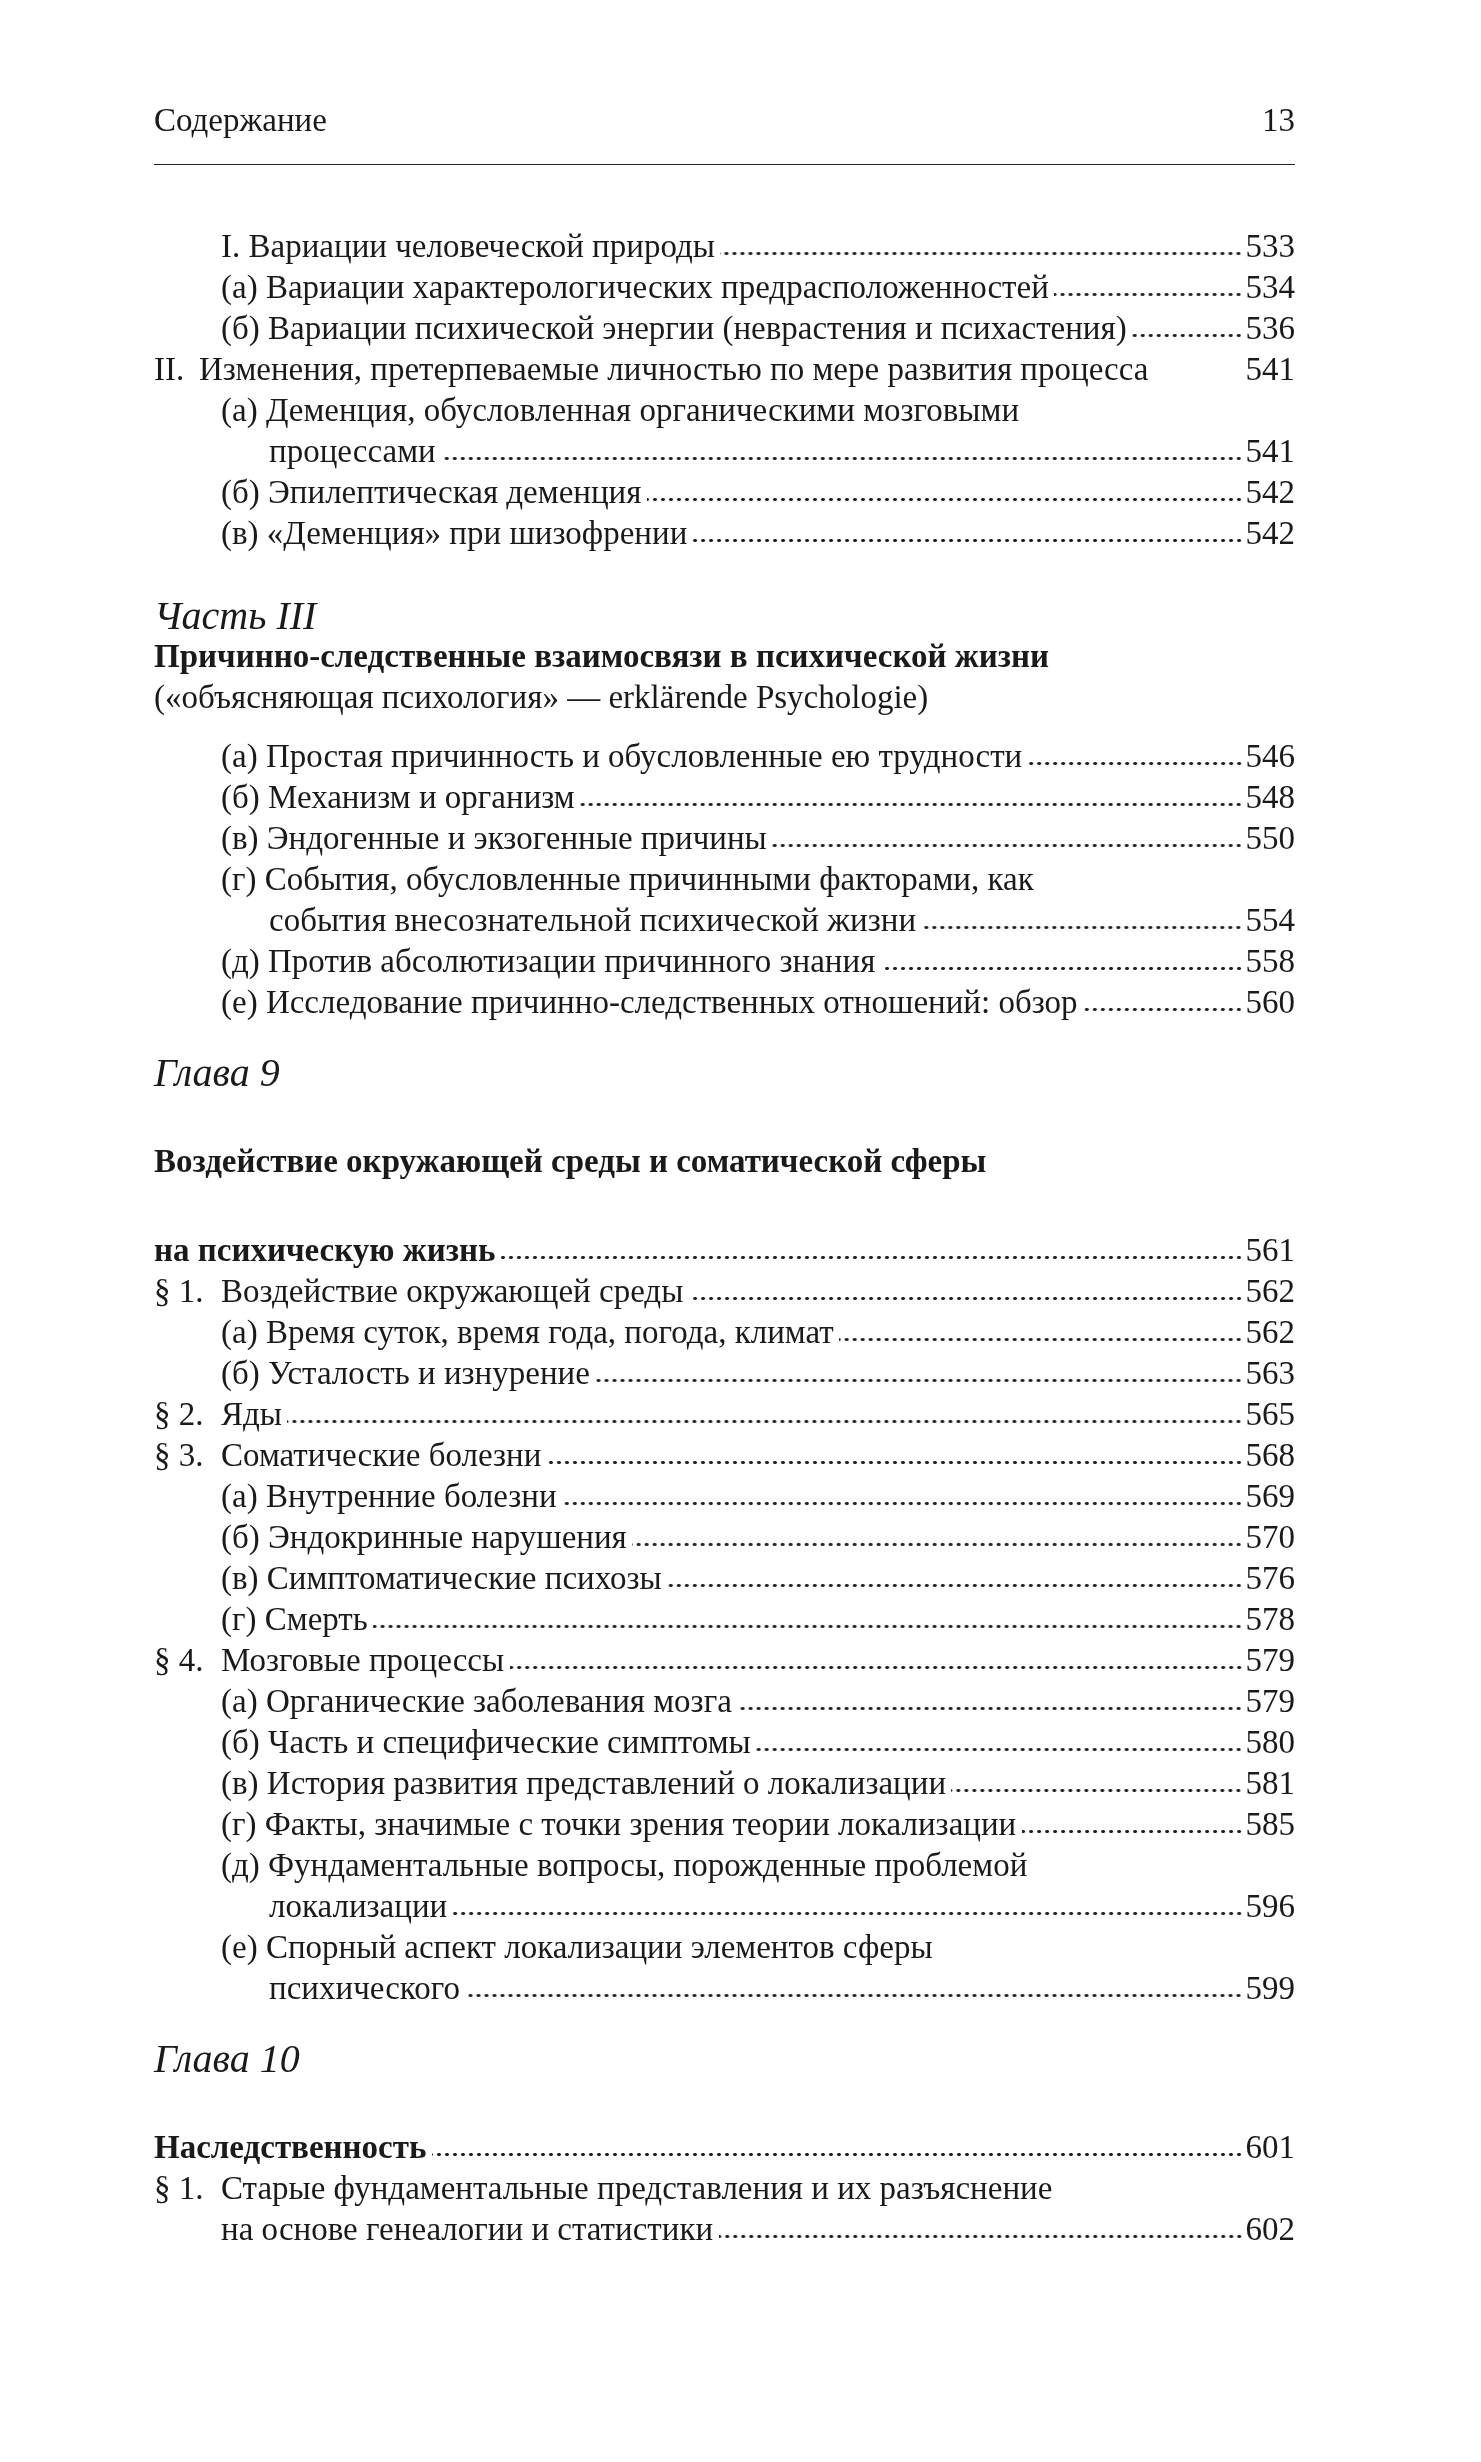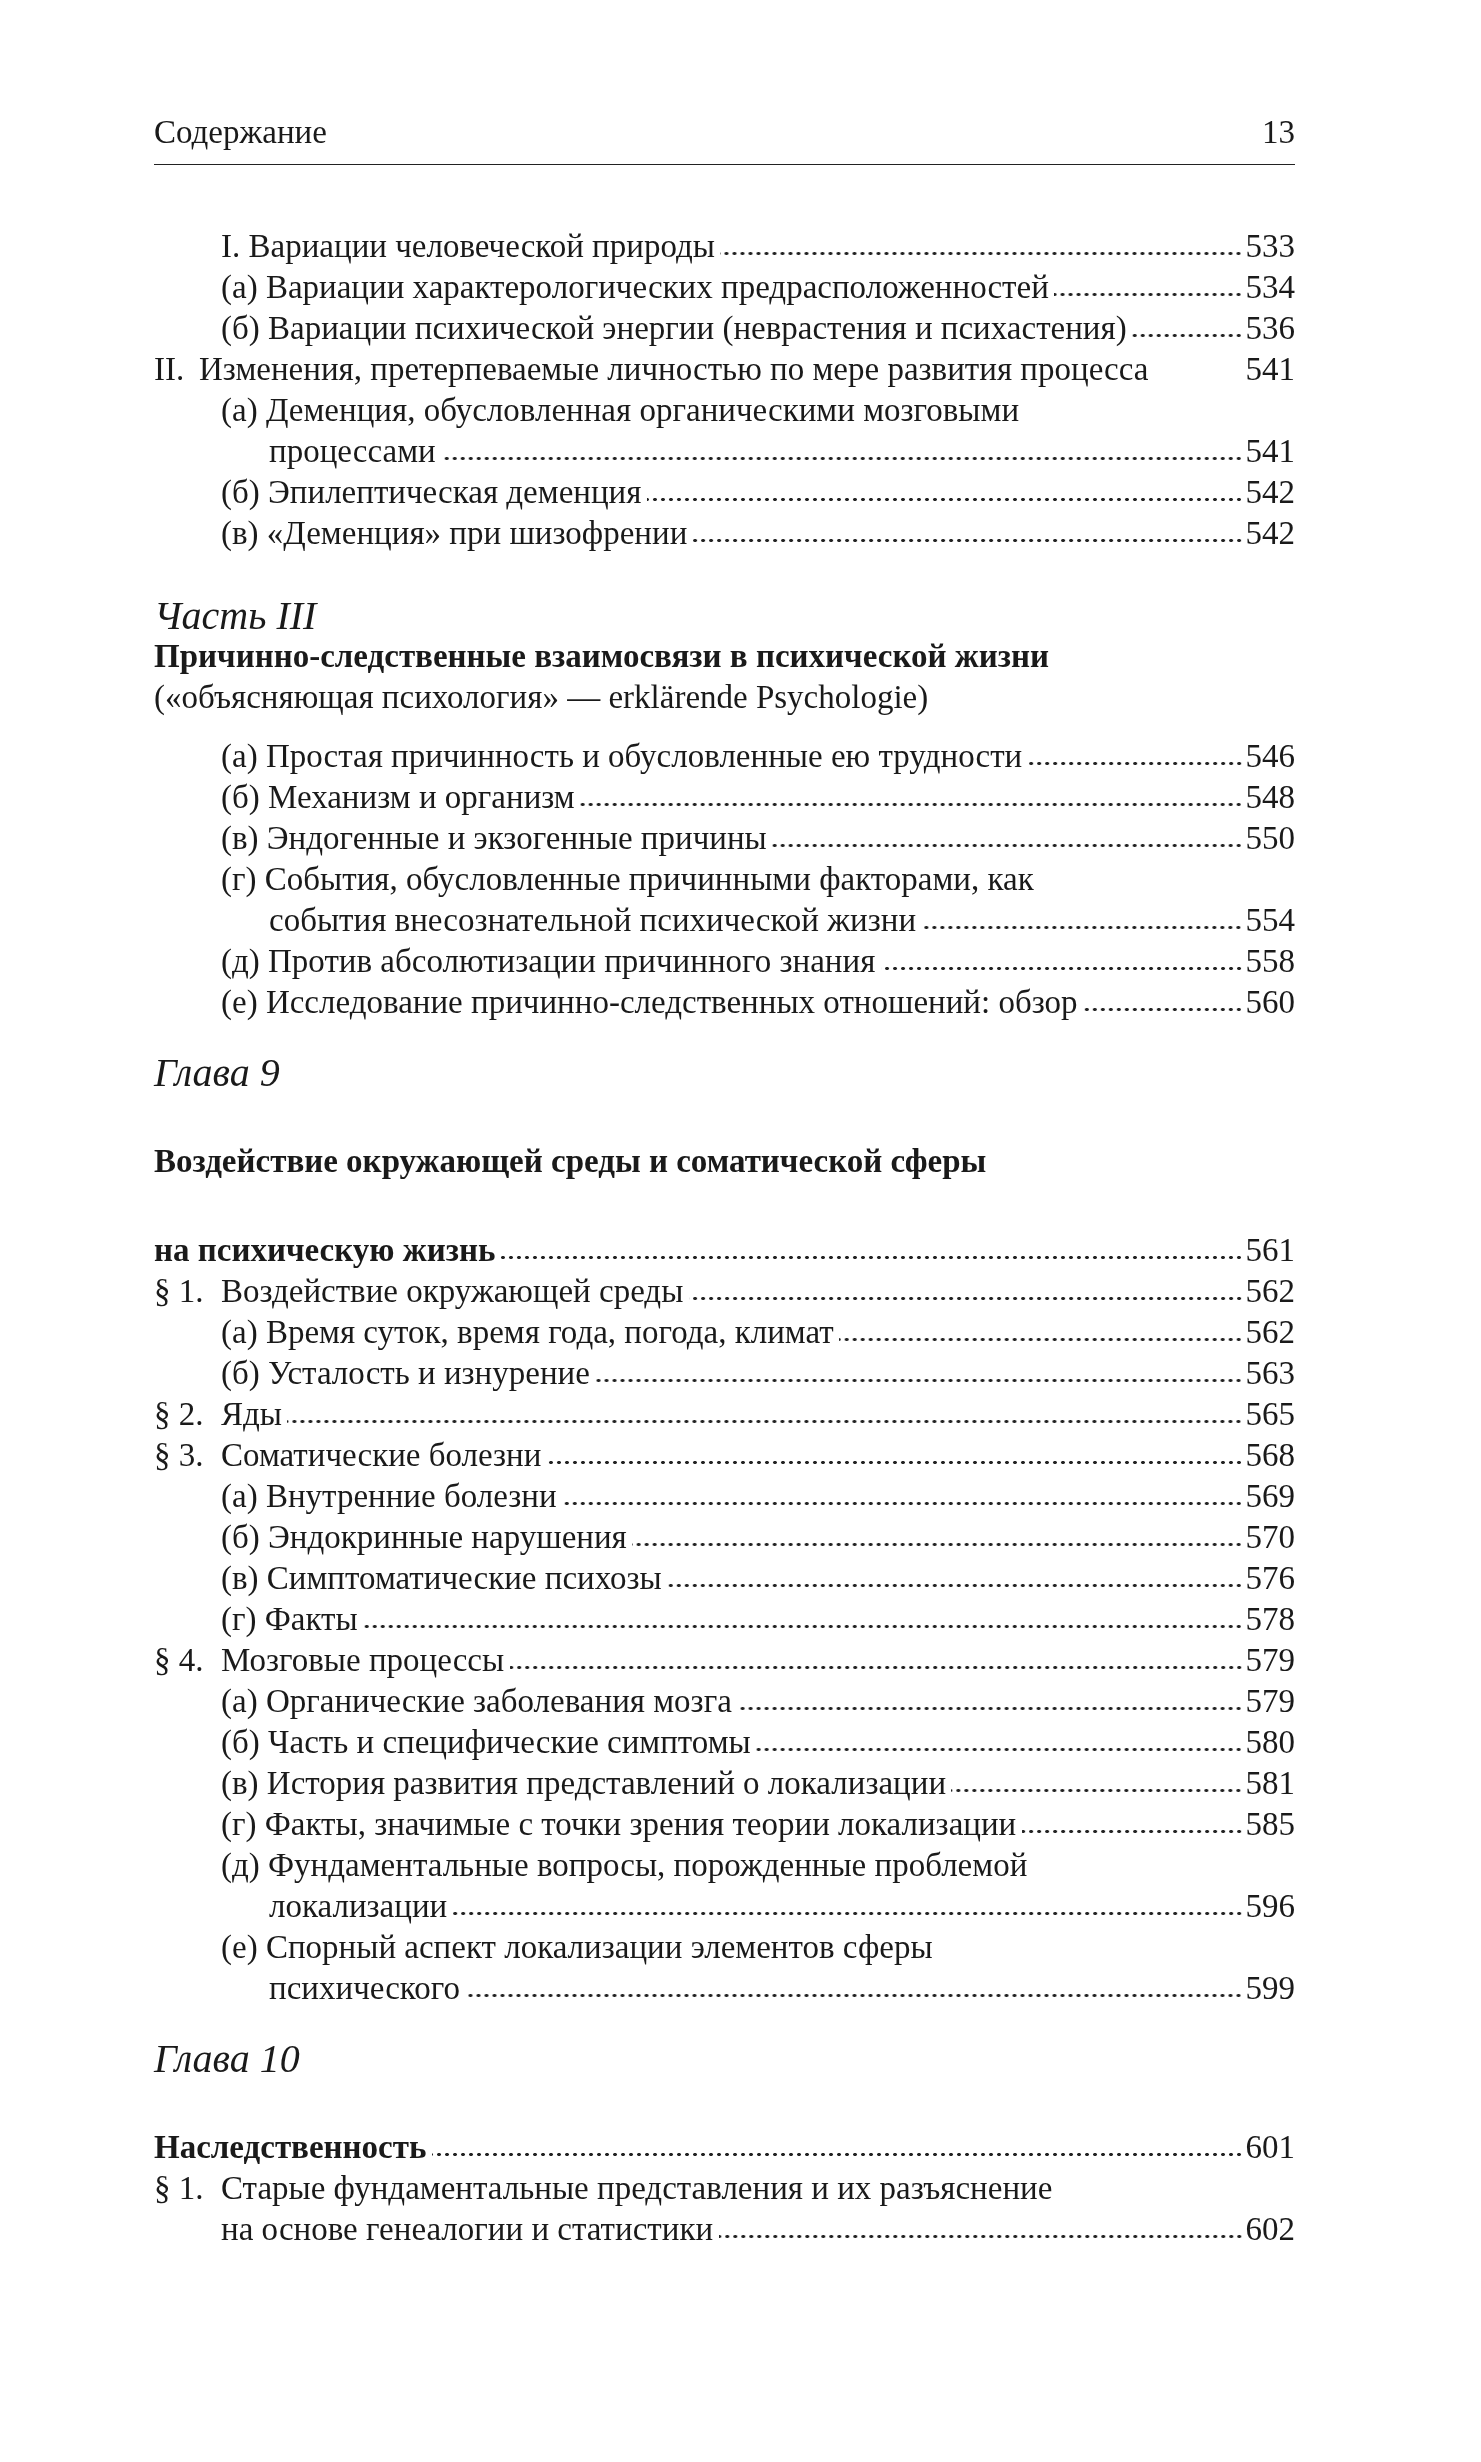--- a/index.html
+++ b/index.html
@@ -5,21 +5,21 @@
     html, body { margin: 0; padding: 0; background: #ffffff; }
     body {
       width: 1481px; height: 2462px; position: relative; overflow: hidden;
       font-family: "Liberation Serif", "DejaVu Serif", serif;
       color: #1a1a1a;
     }
     .page-header {
       position: absolute; left: 154px; top: 118px; width: 1141px; height: 47px;
       border-bottom: 1.8px solid #222;
       display: flex; justify-content: space-between; align-items: flex-end;
-      font-size: 33px; line-height: 41px; padding-bottom: 11px; box-sizing: border-box;
+      font-size: 33px; line-height: 41px; padding-bottom: 23px; box-sizing: border-box;
     }
     .page-header span { display: block; }
     .content { position: absolute; left: 154px; top: 226px; width: 1141px; }
     .row {
       position: relative; display: flex; align-items: baseline;
       font-size: 33px; line-height: 41px; white-space: nowrap;
     }
     .row .label { flex: 0 1 auto; overflow: hidden; }
     .row .leader {
       flex: 1 1 auto; height: 7.2px; margin: 0 2.7px 0 5.4px;
@@ -179,21 +179,21 @@
     <span class="label"><span>(б)</span> <span>Эндокринные нарушения</span></span>
     <span class="leader"></span>
     <span class="page">570</span>
   </div>
   <div class="row l1">
     <span class="label"><span>(в)</span> <span>Симптоматические психозы</span></span>
     <span class="leader"></span>
     <span class="page">576</span>
   </div>
   <div class="row l1">
-    <span class="label"><span>(г)</span> <span>Факты</span></span>
+    <span class="label"><span>(г)</span> <span>Смерть</span></span>
     <span class="leader"></span>
     <span class="page">578</span>
   </div>
   <div class="row l0">
     <span class="label"><span class="prefix-sec">§ 4.</span><span>Мозговые процессы</span></span>
     <span class="leader"></span>
     <span class="page">579</span>
   </div>
   <div class="row l1">
     <span class="label"><span>(а)</span> <span>Органические заболевания мозга</span></span>

